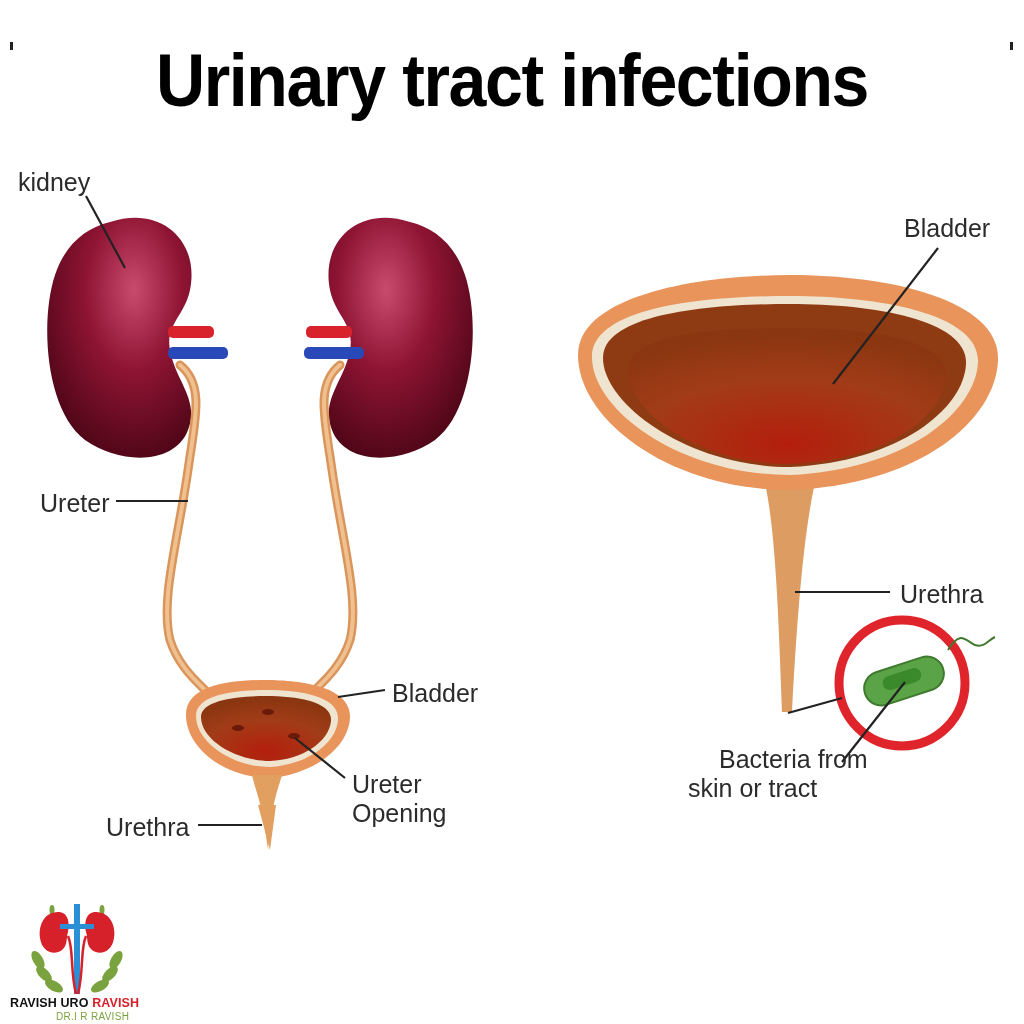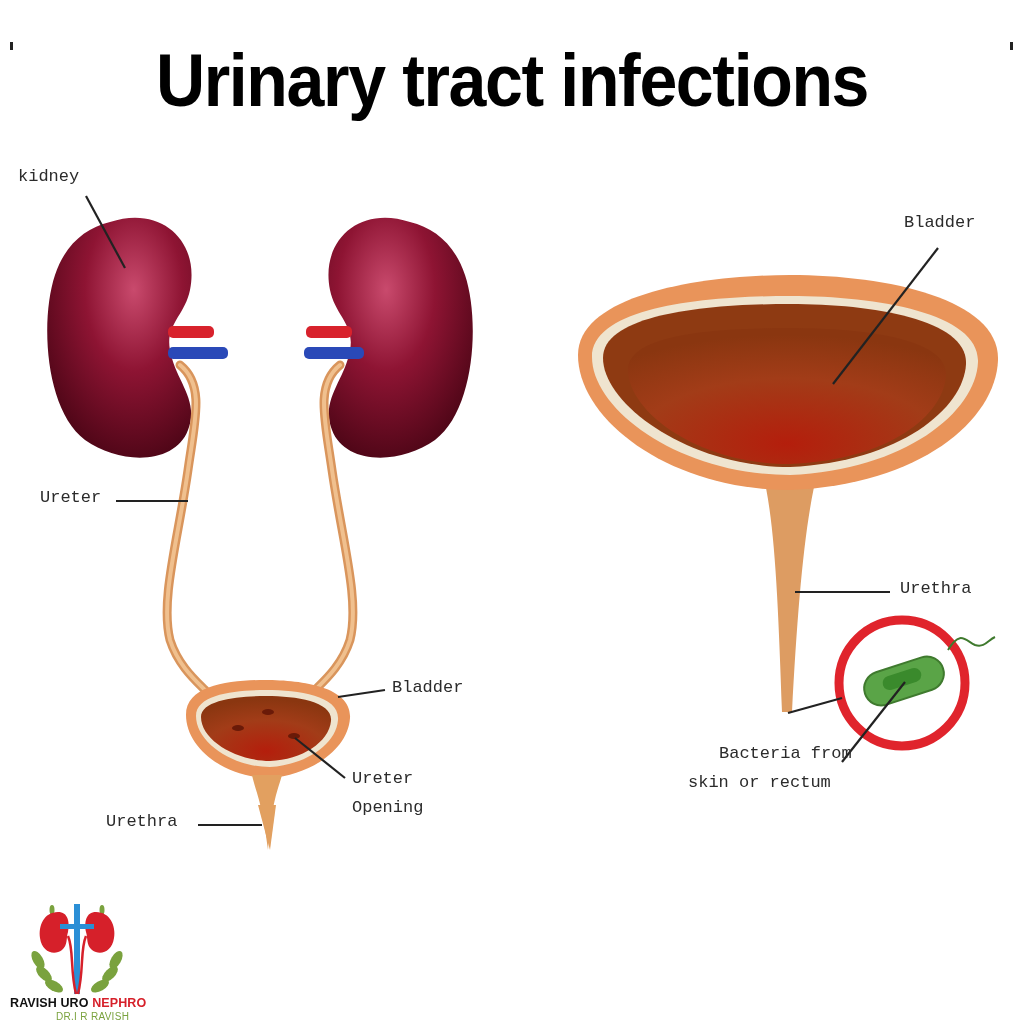--- a/index.html
+++ b/index.html
@@ -1,20 +1,20 @@
 <!DOCTYPE html>
 <html><head>
 <meta charset="utf-8">
 <style>
   html, body { margin: 0; padding: 0; background: #ffffff; }
   body { width: 1024px; height: 1024px; position: relative; overflow: hidden; font-family: "Liberation Sans", "DejaVu Sans", sans-serif; }
   .corner { position: absolute; width: 3px; height: 8px; background: #222; }
   .title { position: absolute; left: 0; top: 38px; width: 1024px; text-align: center; font-size: 74px; font-weight: 700; letter-spacing: -1.5px; color: #000; font-family: "Liberation Sans", sans-serif; transform: scaleX(0.92); transform-origin: center; }
   svg.art { position: absolute; left: 0; top: 0; width: 1024px; height: 1024px; }
-  .lbl { position: absolute; color: #2b2b2b; font-size: 17px; line-height: 1.35; font-family: Liberation Mono, monospace; }
+  .lbl { position: absolute; color: #2b2b2b; font-size: 25px; line-height: 1.35; font-family: Liberation Sans, sans-serif; }
   .logo { position: absolute; left: 8px; top: 890px; width: 140px; height: 130px; }
   .logo-name { position: absolute; left: 10px; top: 996px; font-size: 12.5px; font-weight: 700; color: #111; letter-spacing: 0.1px; white-space: nowrap; }
   .logo-name .accent { color: #d6202a; }
   .logo-sub { position: absolute; left: 56px; top: 1011px; font-size: 10px; color: #7aa23e; letter-spacing: 0.3px; white-space: nowrap; text-align: right; }
 </style>
 </head>
 <body>
 
 <div class="corner" style="left:10px;top:42px;"></div>
 <div class="corner" style="left:1010px;top:42px;"></div>
@@ -106,34 +106,34 @@
 <div class="lbl" style="left:18px;top:166px;">kidney</div>
 <div class="lbl" style="left:40px;top:487px;">Ureter</div>
 <div class="lbl" style="left:392px;top:677px;">Bladder</div>
 <div class="lbl" style="left:352px;top:768px;">Ureter</div>
 <div class="lbl" style="left:352px;top:797px;text-align:center;">Opening</div>
 <div class="lbl" style="left:106px;top:811px;">Urethra</div>
 
 <div class="lbl" style="left:904px;top:212px;">Bladder</div>
 <div class="lbl" style="left:900px;top:578px;">Urethra</div>
 <div class="lbl" style="left:688px;top:743px;margin-left:31px;">Bacteria from</div>
-<div class="lbl" style="left:688px;top:772px;">skin or rectum</div>
+<div class="lbl" style="left:688px;top:772px;">skin or tract</div>
 
 <svg class="logo" viewBox="0 0 140 130">
   <g fill="#7aa23e">
     <ellipse cx="30" cy="70" rx="5" ry="10" transform="rotate(-30 30 70)"></ellipse>
     <ellipse cx="36" cy="84" rx="5" ry="10" transform="rotate(-45 36 84)"></ellipse>
     <ellipse cx="46" cy="96" rx="5" ry="10" transform="rotate(-60 46 96)"></ellipse>
     <ellipse cx="108" cy="70" rx="5" ry="10" transform="rotate(30 108 70)"></ellipse>
     <ellipse cx="102" cy="84" rx="5" ry="10" transform="rotate(45 102 84)"></ellipse>
     <ellipse cx="92" cy="96" rx="5" ry="10" transform="rotate(60 92 96)"></ellipse>
     <ellipse cx="44" cy="20" rx="2.5" ry="5"></ellipse>
     <ellipse cx="94" cy="20" rx="2.5" ry="5"></ellipse>
   </g>
   <path d="M50,22 C36,22 30,36 32,48 C34,62 46,66 54,60 C60,55 58,48 60,42 C62,32 60,22 50,22 Z" fill="#d6202a"></path>
   <path d="M88,22 C102,22 108,36 106,48 C104,62 92,66 84,60 C78,55 80,48 78,42 C76,32 78,22 88,22 Z" fill="#d6202a"></path>
   <rect x="66" y="14" width="6" height="90" fill="#2b8fd6"></rect>
   <rect x="52" y="34" width="34" height="5" fill="#2b8fd6"></rect>
   <path d="M60,46 C66,60 62,80 68,104" stroke="#d6202a" stroke-width="2.5" fill="none"></path>
   <path d="M78,46 C72,60 76,80 70,104" stroke="#d6202a" stroke-width="2.5" fill="none"></path>
 </svg>
-<div class="logo-name"><span>RAVISH URO </span><span class="accent">NEPHRO</span></div>
+<div class="logo-name"><span>RAVISH URO </span><span class="accent">RAVISH</span></div>
 <div class="logo-sub">DR.I R RAVISH</div>
 
 </body></html>

